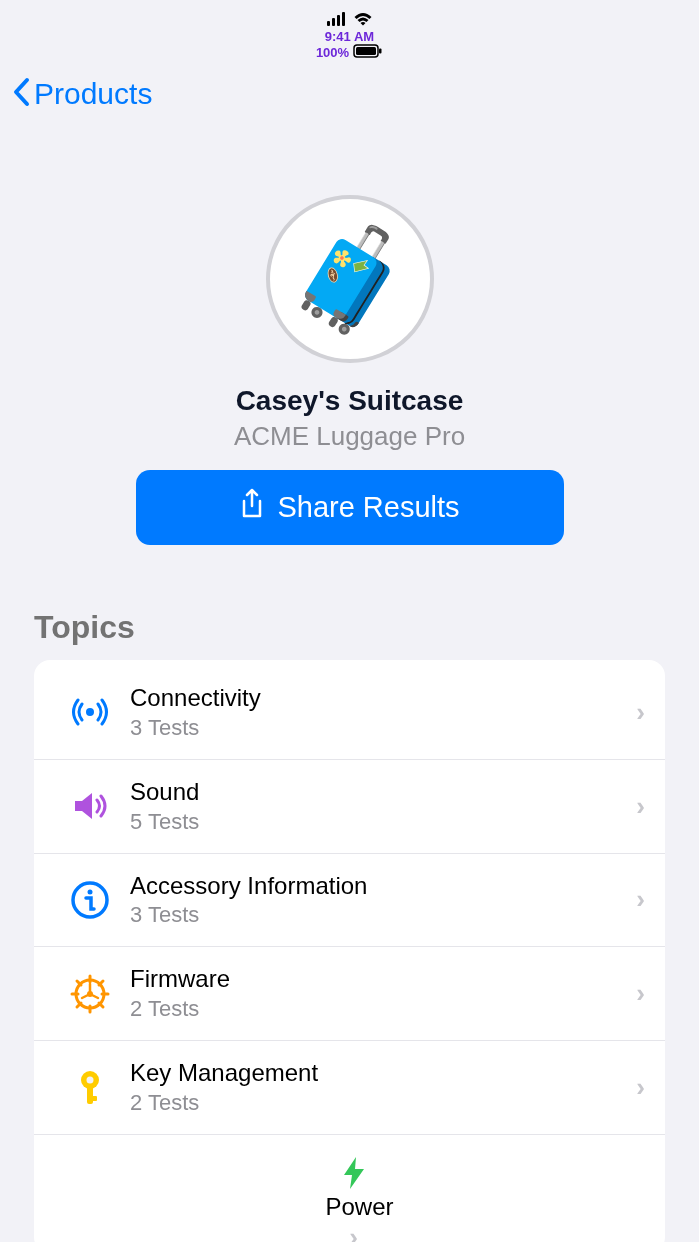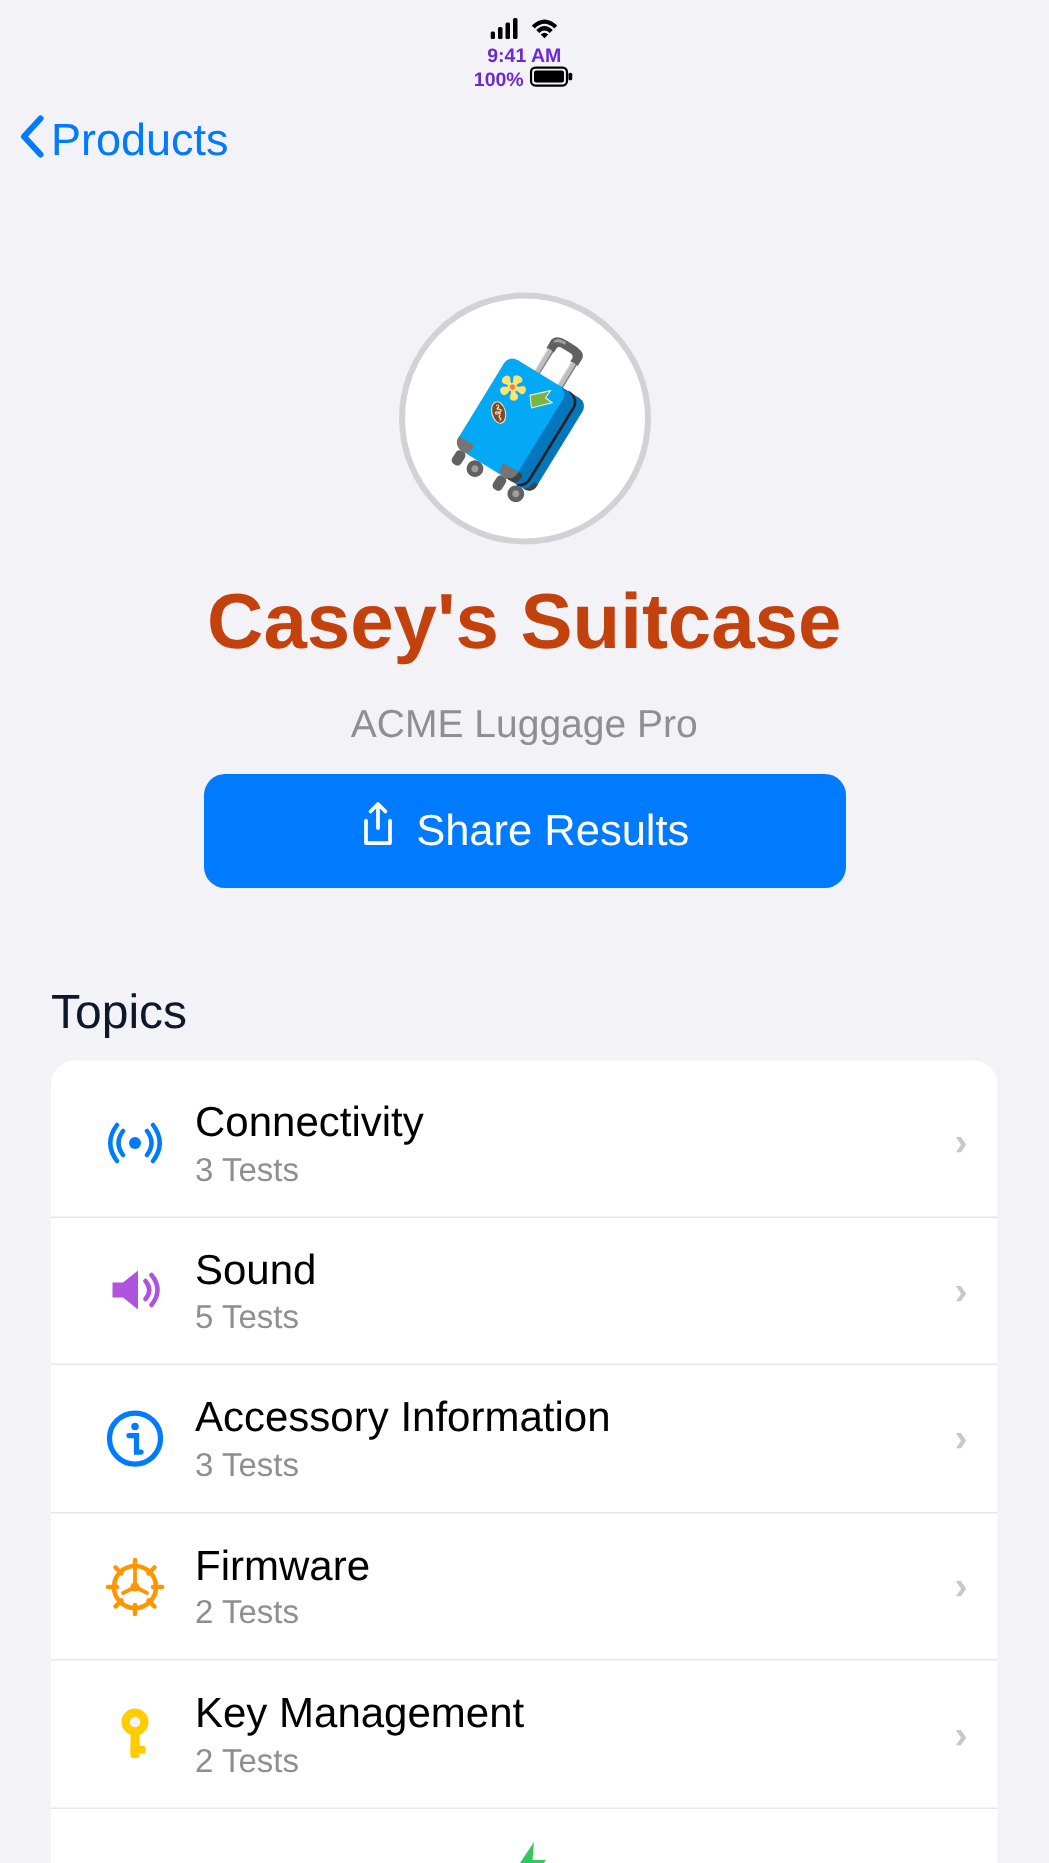--- a/index.html
+++ b/index.html
@@ -49,24 +49,24 @@
       border-radius: 50%;
       background: #fff;
       border: 4px solid #d1d1d6;
       display: flex;
       align-items: center;
       justify-content: center;
       font-size: 100px;
       margin-bottom: 22px;
     }
     .device-name {
-      font-size: 52px;
+      font-size: 28px;
       font-weight: 700;
-      color: #c2410c;
-      margin-bottom: 22px;
+      color: #0f172a;
+      margin-bottom: 4px;
     }
     .device-model {
       font-size: 26px;
       font-weight: 400;
       color: #8e8e93;
       margin-bottom: 18px;
     }
     .share-button {
       background: #007aff;
       color: #fff;
@@ -77,22 +77,22 @@
       font-weight: 500;
       display: flex;
       align-items: center;
       gap: 12px;
       cursor: pointer;
       width: 428px;
       justify-content: center;
     }
     .section-title {
       font-size: 32px;
-      font-weight: 400;
-      color: #0f172a;
+      font-weight: 700;
+      color: #737373;
       padding: 24px 34px 14px;
     }
     .list-card {
       background: #fff;
       margin: 0 34px;
       border-radius: 16px;
       overflow: hidden;
     }
     .list-row {
       display: flex;
@@ -109,21 +109,21 @@
       display: flex;
       align-items: center;
       justify-content: center;
     }
     .row-icon svg { width: 40px; height: 40px; }
     .row-text {
       flex: 1;
       padding-left: 12px;
     }
     .row-title {
-      font-size: 28px;
+      font-size: 24px;
       font-weight: 400;
       color: #000;
       line-height: 1.2;
     }
     .row-subtitle {
       font-size: 22px;
       font-weight: 400;
       color: #8e8e93;
       margin-top: 2px;
     }

